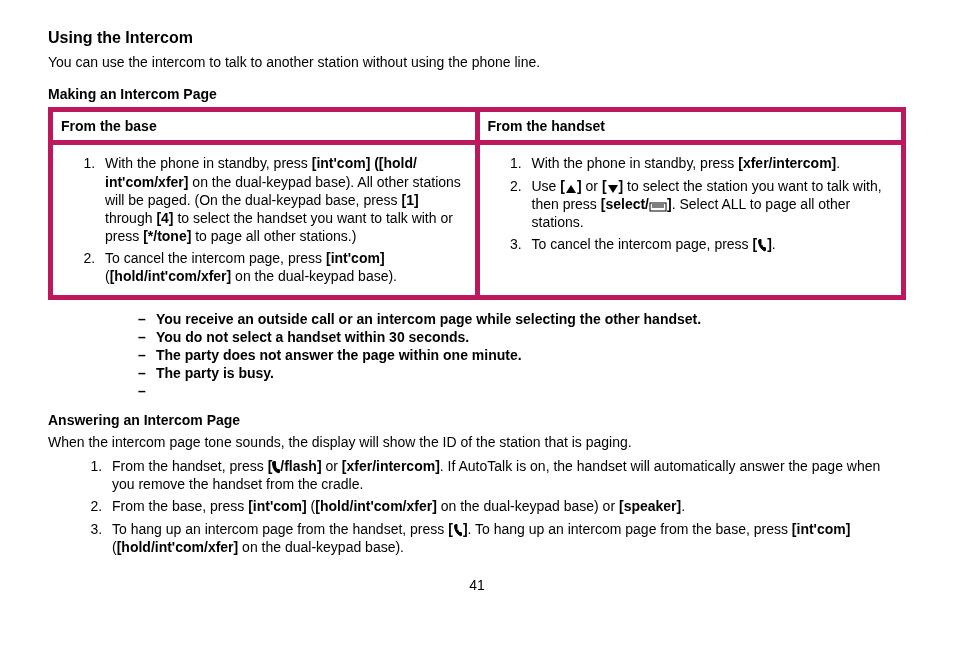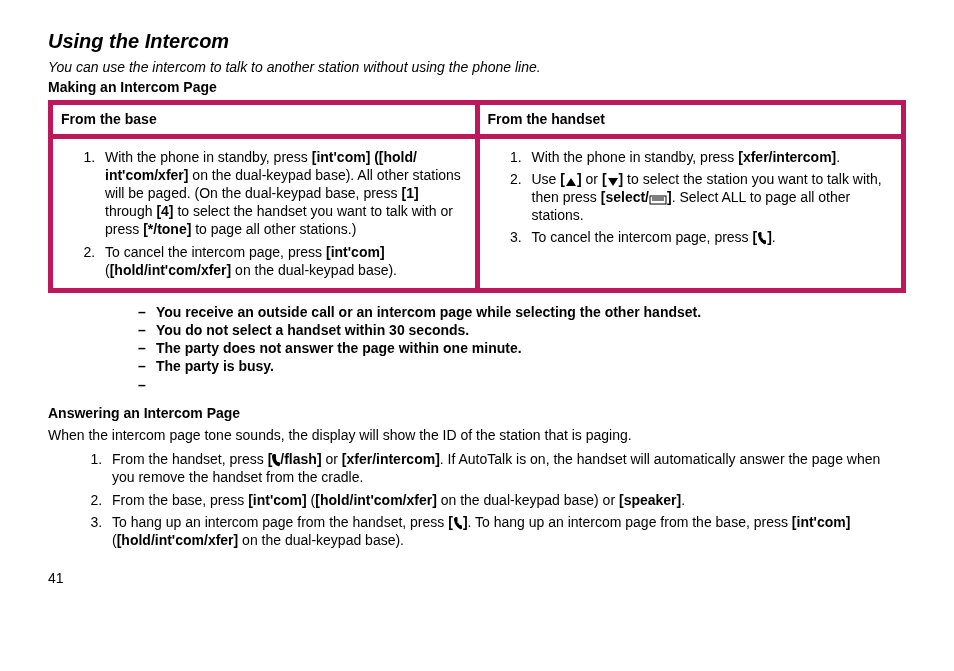--- a/index.html
+++ b/index.html
@@ -6,28 +6,26 @@
     body {
       margin: 0;
       padding: 28px 48px;
       font-family: Arial, Helvetica, sans-serif;
       font-size: 14px;
       color: #000;
       background: #fff;
       line-height: 1.3;
     }
     h1 {
-      font-size: 20px;
+      font-size: 16px;
       font-weight: bold;
       margin: 0 0 4px 0;
-      font-style: italic;
     }
     .intro {
-      margin: 0 0 2px 0;
-      font-style: italic;
+      margin: 0 0 14px 0;
     }
     .subhead {
       font-weight: bold;
       margin: 0 0 4px 0;
     }
     table {
       border-collapse: collapse;
       width: 100%;
       margin-bottom: 10px;
     }
@@ -61,21 +59,21 @@
       font-weight: bold;
     }
     .note-block .dash {
       flex: 0 0 auto;
       width: 12px;
     }
     .answering-intro {
       margin: 2px 0 6px 0;
     }
     .page-num {
-      text-align: left;
+      text-align: center;
       margin-top: 20px;
       font-size: 14px;
     }
     .icon-inline {
       display: inline-block;
       vertical-align: text-bottom;
     }
   </style>
 </head>
 <body>

